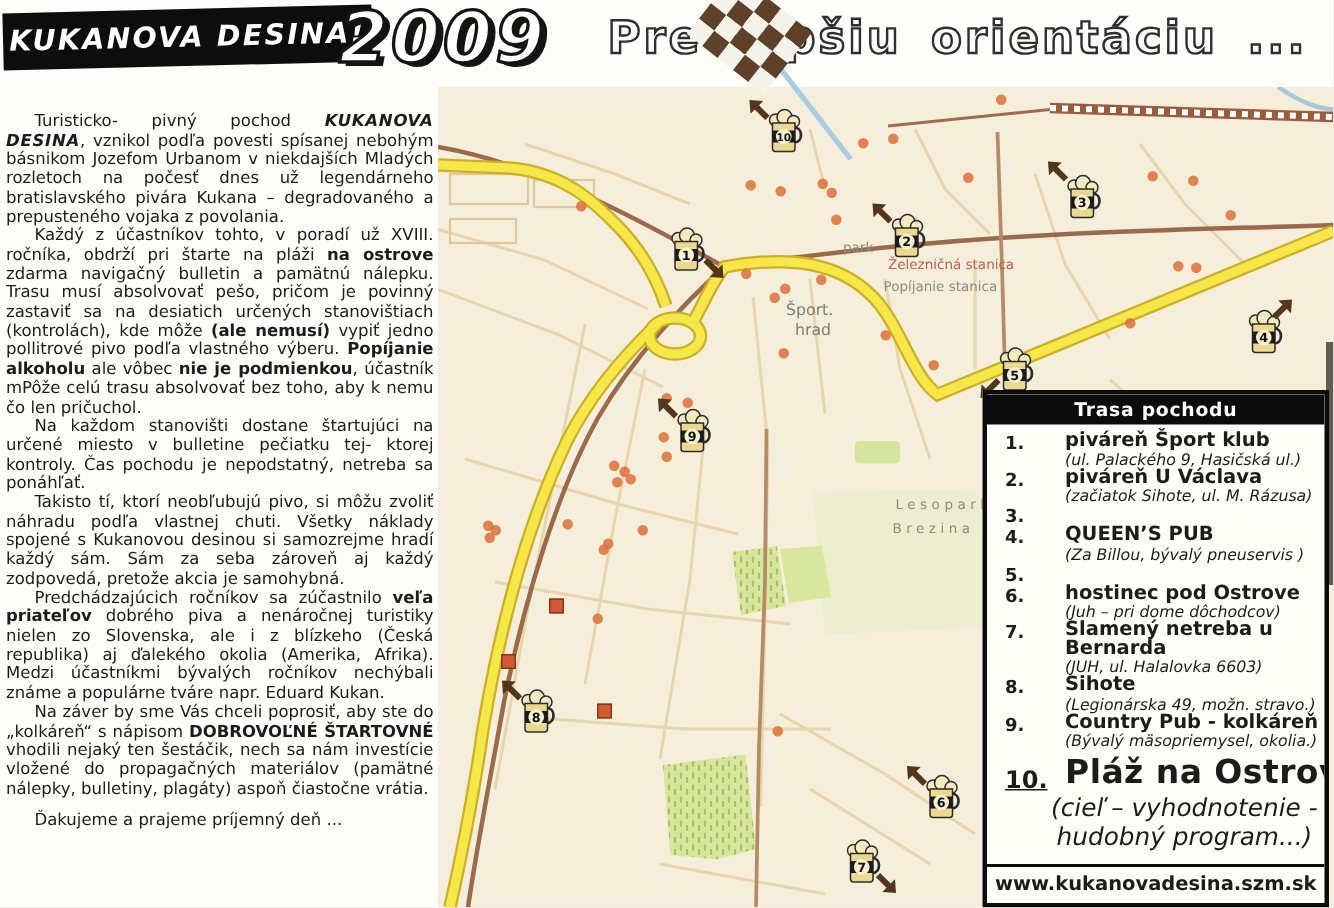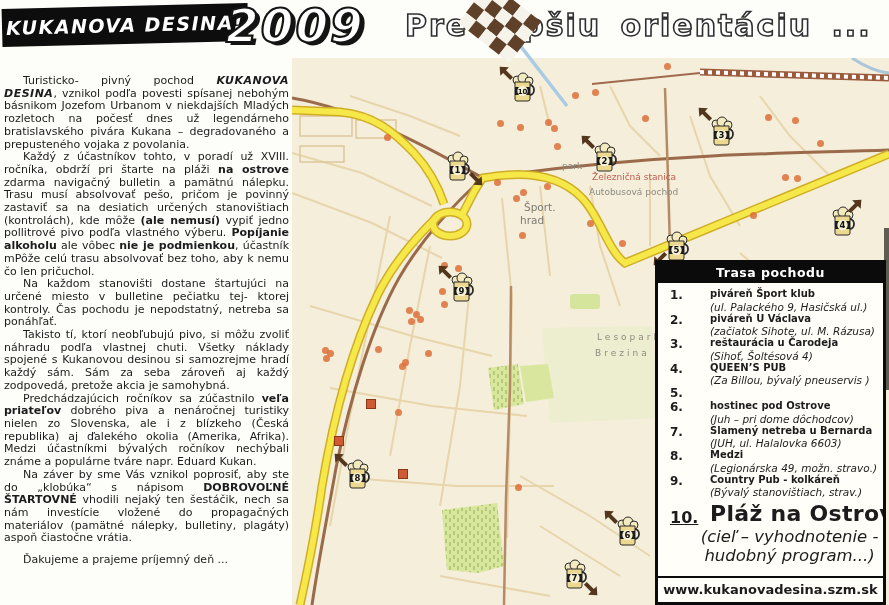--- a/index.html
+++ b/index.html
@@ -38,21 +38,21 @@
   .stop{position:absolute;z-index:3;}
 
   
   #panel{position:absolute;left:655px;top:260px;width:231px;height:345px;background:#fffef8;
          border:3px solid #0b0b0b;box-sizing:border-box;z-index:5;display:flex;flex-direction:column;overflow:hidden;}
   #panel-header{background:#0b0b0b;color:#fff;font-weight:bold;font-size:12.5px;text-align:center;
                 padding:2px 0 3px 0;letter-spacing:.5px;}
   #route-list{flex:1;padding:5px 4px 0 12px;}
   .stop-row{display:grid;grid-template-columns:40px 1fr;}
   .stop-row .num{font-weight:bold;font-size:12px;}
-  .stop-row .name{font-weight:bold;font-size:10px;line-height:12.5px;}
+  .stop-row .name{font-weight:bold;font-size:13px;line-height:12.5px;}
   .stop-row .detail{font-style:italic;font-size:10.5px;line-height:12px;}
   .stop-row .note{font-size:10.5px;line-height:12px;}
   .stop-row.big{margin-top:3px;}
   .stop-row.big .num{font-size:16px;padding-top:7px;text-decoration:underline;}
   .stop-row.big .name{font-size:22px;line-height:26px;letter-spacing:.3px;white-space:nowrap;}
   .stop-row.big .detail{grid-column:1 / 3;text-align:center;font-size:16.5px;line-height:19px;}
   #panel-site{border-top:2.5px solid #0b0b0b;text-align:center;font-weight:bold;font-size:13px;padding:4px 0 5px 0;}
 
   
   #scan-sliver{position:absolute;left:884px;top:228px;width:5px;height:162px;background:#44423a;opacity:.85;z-index:4;}
@@ -96,21 +96,21 @@
       </g>
     </g>
   </svg>
 
   <div id="article">
       <p><span>Turisticko- pivný pochod </span><span class="b i">KUKANOVA DESINA</span><span>, vznikol podľa povesti spísanej nebohým básnikom Jozefom Urbanom v niekdajších Mladých rozletoch na počesť dnes už legendárneho bratislavského pivára Kukana – degradovaného a prepusteného vojaka z povolania.</span></p>
       <p><span>Každý z účastníkov tohto, v poradí už XVIII. ročníka, obdrží pri štarte na pláži </span><span class="b">na ostrove</span><span> zdarma navigačný bulletin a pamätnú nálepku. Trasu musí absolvovať pešo, pričom je povinný zastaviť sa na desiatich určených stanovištiach (kontrolách), kde môže </span><span class="b">(ale nemusí)</span><span> vypiť jedno pollitrové pivo podľa vlastného výberu. </span><span class="b">Popíjanie alkoholu</span><span> ale vôbec </span><span class="b">nie je podmienkou</span><span>, účastník mPôže celú trasu absolvovať bez toho, aby k nemu čo len pričuchol.</span></p>
       <p><span>Na každom stanovišti dostane štartujúci na určené miesto v bulletine pečiatku tej- ktorej kontroly. Čas pochodu je nepodstatný, netreba sa ponáhľať.</span></p>
       <p><span>Takisto tí, ktorí neobľubujú pivo, si môžu zvoliť náhradu podľa vlastnej chuti. Všetky náklady spojené s Kukanovou desinou si samozrejme hradí každý sám. Sám za seba zároveň aj každý zodpovedá, pretože akcia je samohybná.</span></p>
       <p><span>Predchádzajúcich ročníkov sa zúčastnilo </span><span class="b">veľa priateľov</span><span> dobrého piva a nenáročnej turistiky nielen zo Slovenska, ale i z blízkeho (Česká republika) aj ďalekého okolia (Amerika, Afrika). Medzi účastníkmi bývalých ročníkov nechýbali známe a populárne tváre napr. Eduard Kukan.</span></p>
-      <p><span>Na záver by sme Vás vznikol poprosiť, aby ste do „klobúka“ s nápisom </span><span class="b">DOBROVOĽNÉ ŠTARTOVNÉ</span><span> vhodili nejaký ten šestáčik, nech sa nám investície vložené do propagačných materiálov (pamätné nálepky, bulletiny, plagáty) aspoň čiastočne vrátia.</span></p>
+      <p><span>Na záver by sme Vás chceli poprosiť, aby ste do „kolkáreň“ s nápisom </span><span class="b">DOBROVOĽNÉ ŠTARTOVNÉ</span><span> vhodili nejaký ten šestáčik, nech sa nám investície vložené do propagačných materiálov (pamätné nálepky, bulletiny, plagáty) aspoň čiastočne vrátia.</span></p>
       <p class="last"><span>Ďakujeme a prajeme príjemný deň ...</span></p>
     </div>
 
   <div id="map">
     <svg class="base" width="597" height="547" viewBox="0 0 597 547">
       <defs>
         <pattern id="hatch" width="8" height="8" patternUnits="userSpaceOnUse">
           <rect width="8" height="8" fill="#d9e79e"></rect>
           <line x1="2" y1="1" x2="2" y2="5" stroke="#a9c26a" stroke-width="1.5"></line>
           <line x1="6" y1="4" x2="6" y2="8" stroke="#a9c26a" stroke-width="1.5"></line>
@@ -226,23 +226,23 @@
         <div class="map-dot" style="left: 457.5px; top: 153.5px;"></div>
         <div class="map-dot" style="left: 326.5px; top: 181.5px;"></div>
         <div class="map-dot" style="left: 294.5px; top: 161.5px;"></div>
         <div class="map-dot" style="left: 222.5px; top: 425.5px;"></div>
         <div class="map-dot" style="left: 102.5px; top: 350.5px;"></div>
         <div class="map-sq" style="left: 74px; top: 341px;"></div>
         <div class="map-sq" style="left: 42px; top: 378px;"></div>
         <div class="map-sq" style="left: 106px; top: 411px;"></div>
         <div class="map-lbl" style="left: 270px; top: 103px;">park</div>
         <div class="map-lbl place" style="left: 232px; top: 143px;">Šport.</div>
-        <div class="map-lbl place" style="left: 228px; top: 156px;">hrad</div>
+        <div class="map-lbl place" style="left: 238px; top: 156px;">hrad</div>
         <div class="map-lbl red" style="left: 300px; top: 114px;">Železničná stanica</div>
-        <div class="map-lbl" style="left: 297px; top: 129px;">Autobusová pochod</div>
+        <div class="map-lbl" style="left: 297px; top: 129px;">Popíjanie stanica</div>
         <div class="map-lbl spaced" style="left: 305px; top: 274px;">Lesopark</div>
         <div class="map-lbl spaced" style="left: 303px; top: 290px;">Brezina</div>
         <div class="stop" style="left: 153px; top: 93px;"><svg width="26" height="32" viewBox="0 0 26 32">
             <circle cx="7" cy="8" r="4" fill="#f3ebbf" stroke="#2b2b2b"></circle>
             <circle cx="13" cy="6" r="5" fill="#f3ebbf" stroke="#2b2b2b"></circle>
             <circle cx="19" cy="9" r="4" fill="#f3ebbf" stroke="#2b2b2b"></circle>
             <path d="M19.5,13 c6,0 6,10 0,10" fill="none" stroke="#2b2b2b" stroke-width="1.8"></path>
             <path d="M5,10 h15 v17 a2,2 0 0 1 -2,2 h-11 a2,2 0 0 1 -2,-2 z" fill="#ecd98f" stroke="#2b2b2b"></path>
             <rect x="5" y="15" width="15" height="8" fill="#1c1c1c"></rect>
             <circle cx="12.5" cy="19" r="5.2" fill="#f6f0d2"></circle>
@@ -385,24 +385,20 @@
         </div>
         <div class="stop-row">
           <span class="num">2.</span>
           <div>
             <div class="name">piváreň U Václava</div>
             <div class="detail">(začiatok Sihote, ul. M. Rázusa)</div>
           </div>
         </div>
         <div class="stop-row">
           <span class="num">3.</span>
-          <div>
-            <div class="name">reštaurácia u Čarodeja</div>
-            <div class="detail">(Sihoť, Šoltésová 4)</div>
-          </div>
         </div>
         <div class="stop-row">
           <span class="num">4.</span>
           <div>
             <div class="name">QUEEN’S PUB</div>
             <div class="detail">(Za Billou, bývalý pneuservis )</div>
           </div>
         </div>
         <div class="stop-row">
           <span class="num">5.</span>
@@ -417,29 +413,29 @@
         <div class="stop-row">
           <span class="num">7.</span>
           <div>
             <div class="name">Slamený netreba u Bernarda</div>
             <div class="detail">(JUH, ul. Halalovka 6603)</div>
           </div>
         </div>
         <div class="stop-row">
           <span class="num">8.</span>
           <div>
-            <div class="name">Medzi</div>
+            <div class="name">Sihote</div>
             <div class="detail">(Legionárska 49, možn. stravo.)</div>
           </div>
         </div>
         <div class="stop-row">
           <span class="num">9.</span>
           <div>
             <div class="name">Country Pub - kolkáreň</div>
-            <div class="detail">(Bývalý stanovištiach, strav.)</div>
+            <div class="detail">(Bývalý mäsopriemysel, okolia.)</div>
           </div>
         </div>
         <div class="stop-row big">
           <span class="num">10.</span>
           <div>
             <div class="name">Pláž na Ostrove</div>
           </div>
           <div class="detail">(cieľ – vyhodnotenie -</div>
           <div class="detail">hudobný program...)</div>
         </div>

